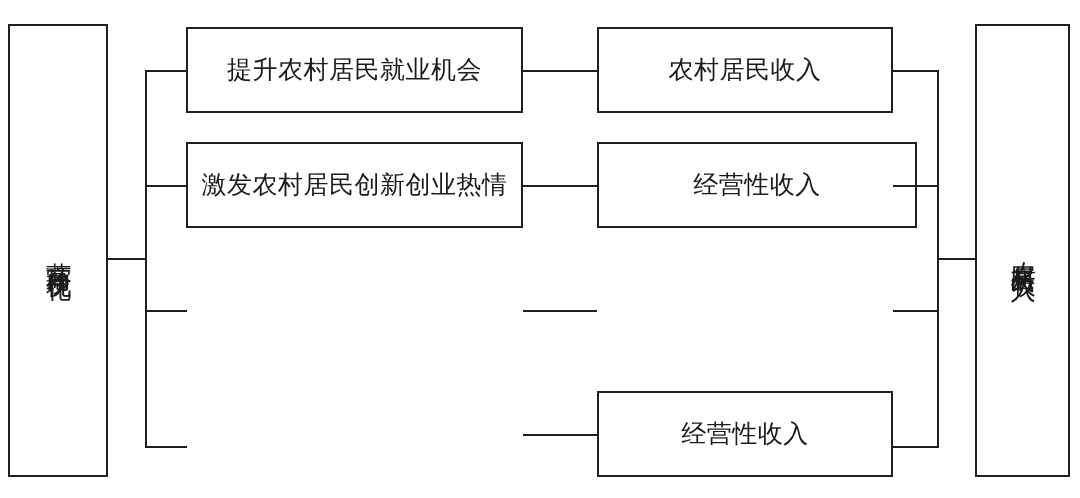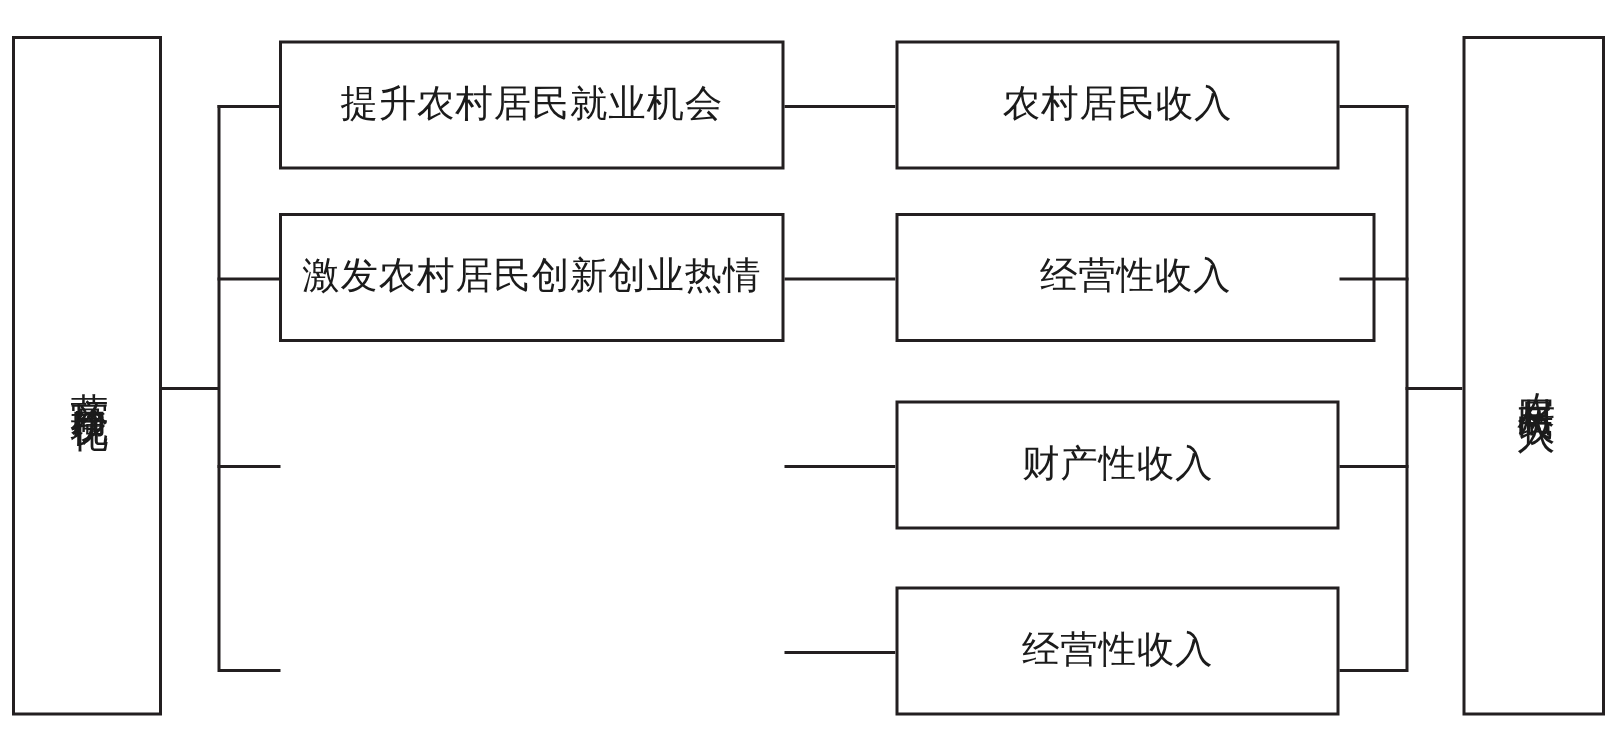--- a/index.html
+++ b/index.html
@@ -95,23 +95,20 @@
   <div class="hline" style="left:523px; top:434px; width:74px;"></div>
 
   <div class="box" style="left:597px; top:27px; width:296px; height:86px;">
     <span class="label">农村居民收入</span>
   </div>
 
   <div class="box" style="left:597px; top:142px; width:320px; height:86px;">
     <span class="label">经营性收入</span>
   </div>
 
-  <div class="box" style="left:597px; top:267px; width:296px; height:86px;">
-    <span class="label">财产性收入</span>
-  </div>
 
   <div class="box" style="left:597px; top:391px; width:296px; height:86px;">
     <span class="label">经营性收入</span>
   </div>
 
   <div class="hline" style="left:893px; top:70px; width:46px;"></div>
   <div class="hline" style="left:893px; top:185px; width:46px;"></div>
   <div class="hline" style="left:893px; top:310px; width:46px;"></div>
   <div class="hline" style="left:893px; top:446px; width:46px;"></div>
   <div class="vline" style="left:937px; top:70px; height:376px;"></div>

